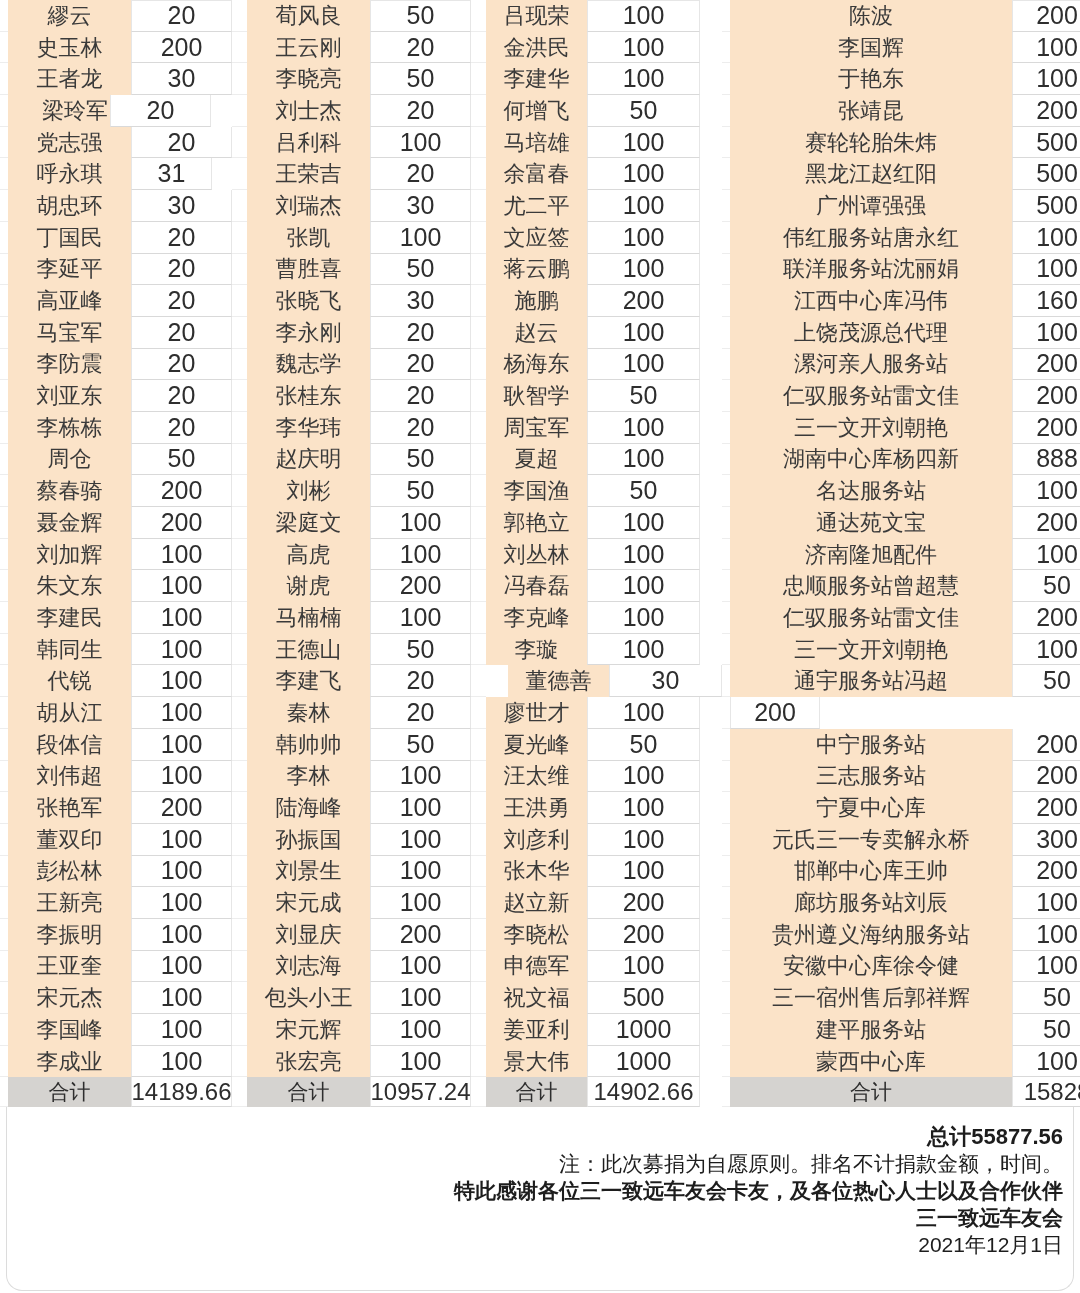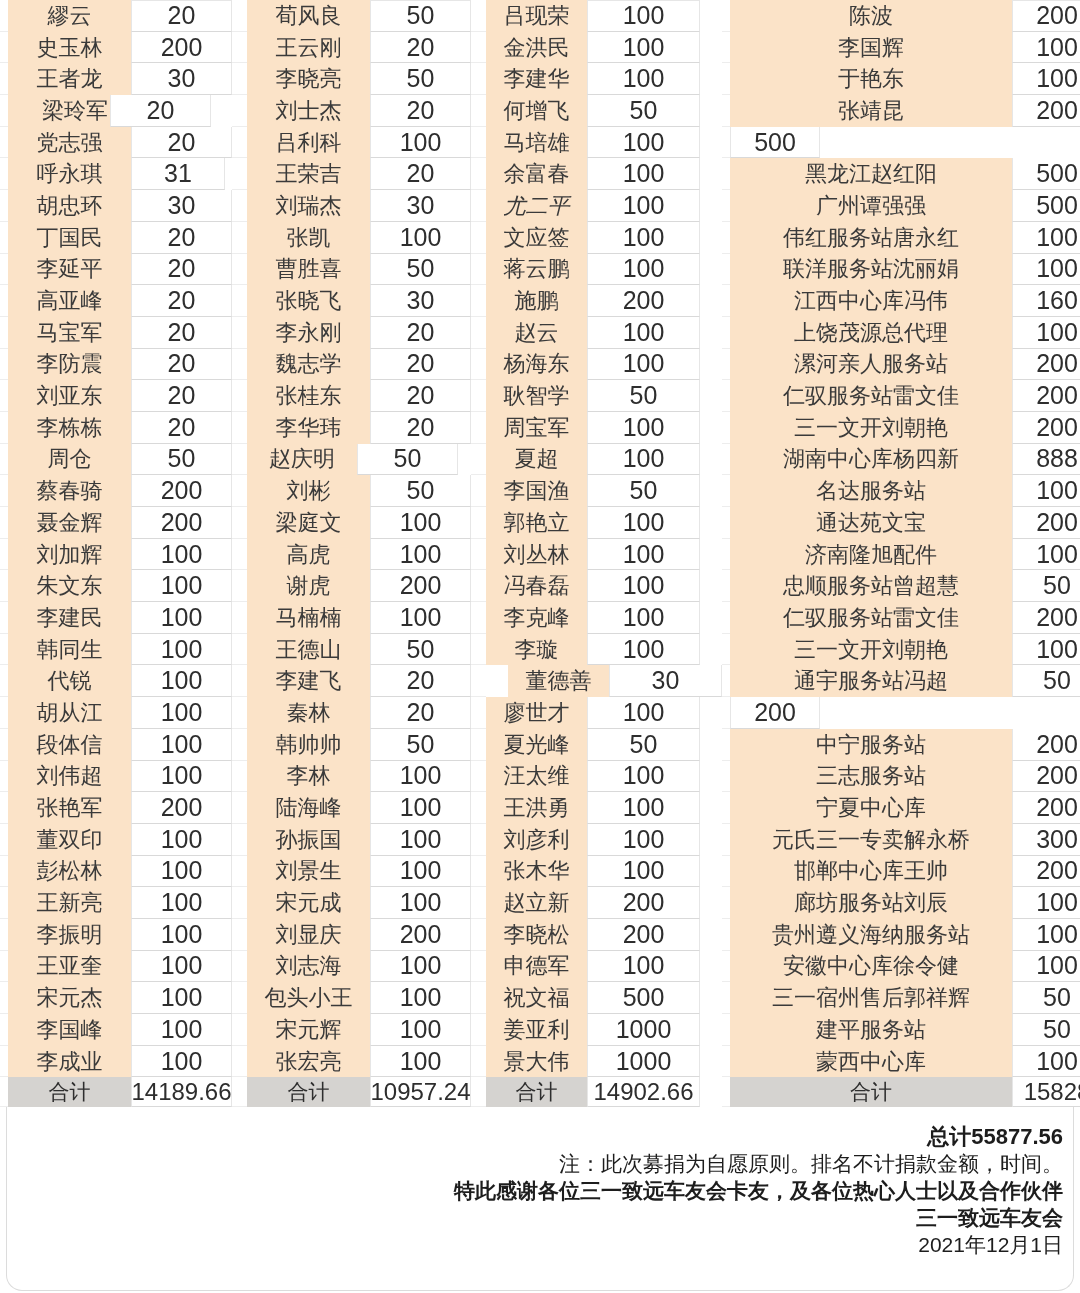--- a/index.html
+++ b/index.html
@@ -79,21 +79,21 @@
         <div class="value-cell" style="width: 101px;">20</div>
       </div>
       <div class="row">
         <div class="spacer" style="width: 8px;"></div>
         <div class="name-cell" style="width: 123px;">党志强</div>
         <div class="value-cell" style="width: 101px;">20</div>
       </div>
       <div class="row">
         <div class="spacer" style="width: 8px;"></div>
         <div class="name-cell" style="width: 123px;">呼永琪</div>
-        <div class="value-cell" style="width: 94px; text-align: center;">31</div>
+        <div class="value-cell" style="width: 81px; text-align: center;">31</div>
       </div>
       <div class="row">
         <div class="spacer" style="width: 8px;"></div>
         <div class="name-cell" style="width: 123px;">胡忠环</div>
         <div class="value-cell" style="width: 101px;">30</div>
       </div>
       <div class="row">
         <div class="spacer" style="width: 8px;"></div>
         <div class="name-cell" style="width: 123px;">丁国民</div>
         <div class="value-cell" style="width: 101px;">20</div>
@@ -300,21 +300,21 @@
         <div class="name-cell" style="width: 123px;">张桂东</div>
         <div class="value-cell" style="width: 101px;">20</div>
       </div>
       <div class="row">
         <div class="spacer" style="width: 15px;"></div>
         <div class="name-cell" style="width: 123px;">李华玮</div>
         <div class="value-cell" style="width: 101px;">20</div>
       </div>
       <div class="row">
         <div class="spacer" style="width: 15px;"></div>
-        <div class="name-cell" style="width: 110px;">赵庆明</div>
+        <div class="name-cell" style="width: 123px;">赵庆明</div>
         <div class="value-cell" style="width: 101px;">50</div>
       </div>
       <div class="row">
         <div class="spacer" style="width: 15px;"></div>
         <div class="name-cell" style="width: 123px;">刘彬</div>
         <div class="value-cell" style="width: 101px;">50</div>
       </div>
       <div class="row">
         <div class="spacer" style="width: 15px;"></div>
         <div class="name-cell" style="width: 123px;">梁庭文</div>
@@ -437,21 +437,21 @@
         <div class="name-cell" style="width: 101px;">马培雄</div>
         <div class="value-cell" style="width: 113px;">100</div>
       </div>
       <div class="row">
         <div class="spacer" style="width: 15px;"></div>
         <div class="name-cell" style="width: 101px;">余富春</div>
         <div class="value-cell" style="width: 113px;">100</div>
       </div>
       <div class="row">
         <div class="spacer" style="width: 15px;"></div>
-        <div class="name-cell" style="width: 101px; font-style: italic;">尤二平</div>
+        <div class="name-cell" style="width: 101px;">尤二平</div>
         <div class="value-cell" style="width: 113px;">100</div>
       </div>
       <div class="row">
         <div class="spacer" style="width: 15px;"></div>
         <div class="name-cell" style="width: 101px;">文应签</div>
         <div class="value-cell" style="width: 113px;">100</div>
       </div>
       <div class="row">
         <div class="spacer" style="width: 15px;"></div>
         <div class="name-cell" style="width: 101px;">蒋云鹏</div>
@@ -604,20 +604,21 @@
         <div class="name-cell" style="width: 282px;">于艳东</div>
         <div class="value-cell" style="width: 90px;">100</div>
       </div>
       <div class="row">
         <div class="spacer" style="width: 8px;"></div>
         <div class="name-cell" style="width: 282px;">张靖昆</div>
         <div class="value-cell" style="width: 90px;">200</div>
       </div>
       <div class="row">
         <div class="spacer" style="width: 8px;"></div>
+        <div class="name-cell" style="width: 282px;">赛轮轮胎朱炜</div>
         <div class="value-cell" style="width: 90px;">500</div>
       </div>
       <div class="row">
         <div class="spacer" style="width: 8px;"></div>
         <div class="name-cell" style="width: 282px;">黑龙江赵红阳</div>
         <div class="value-cell" style="width: 90px;">500</div>
       </div>
       <div class="row">
         <div class="spacer" style="width: 8px;"></div>
         <div class="name-cell" style="width: 282px;">广州谭强强</div>

